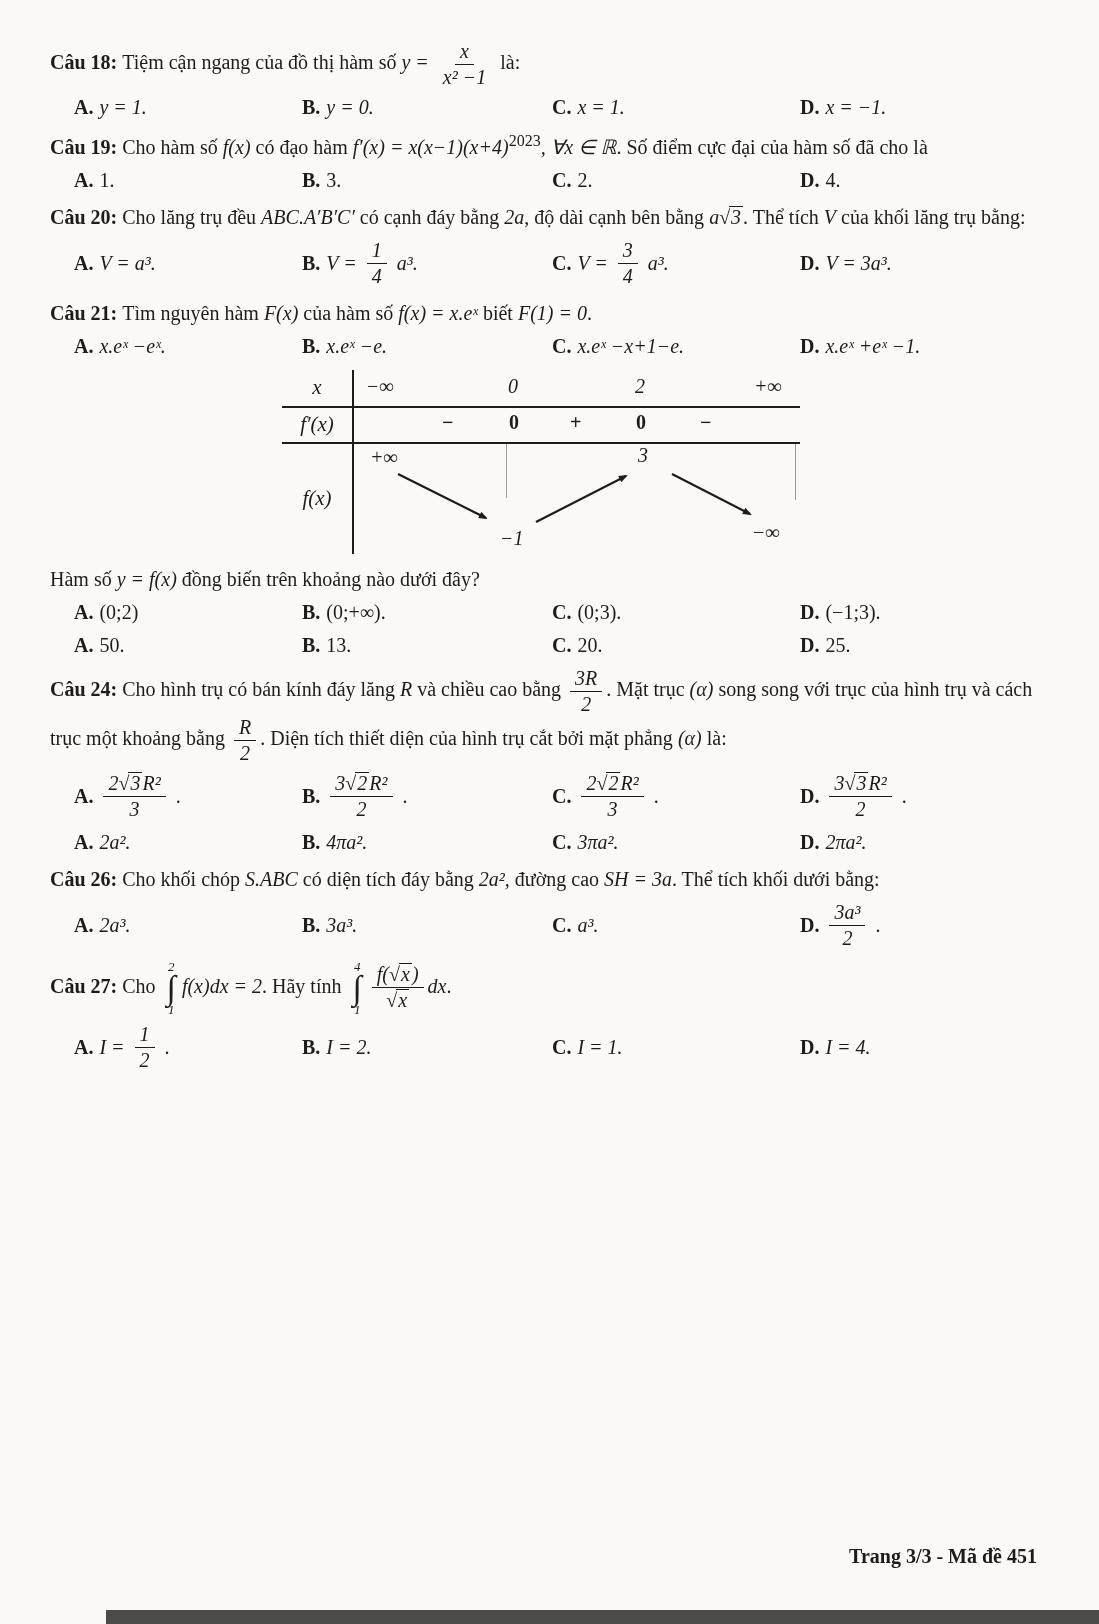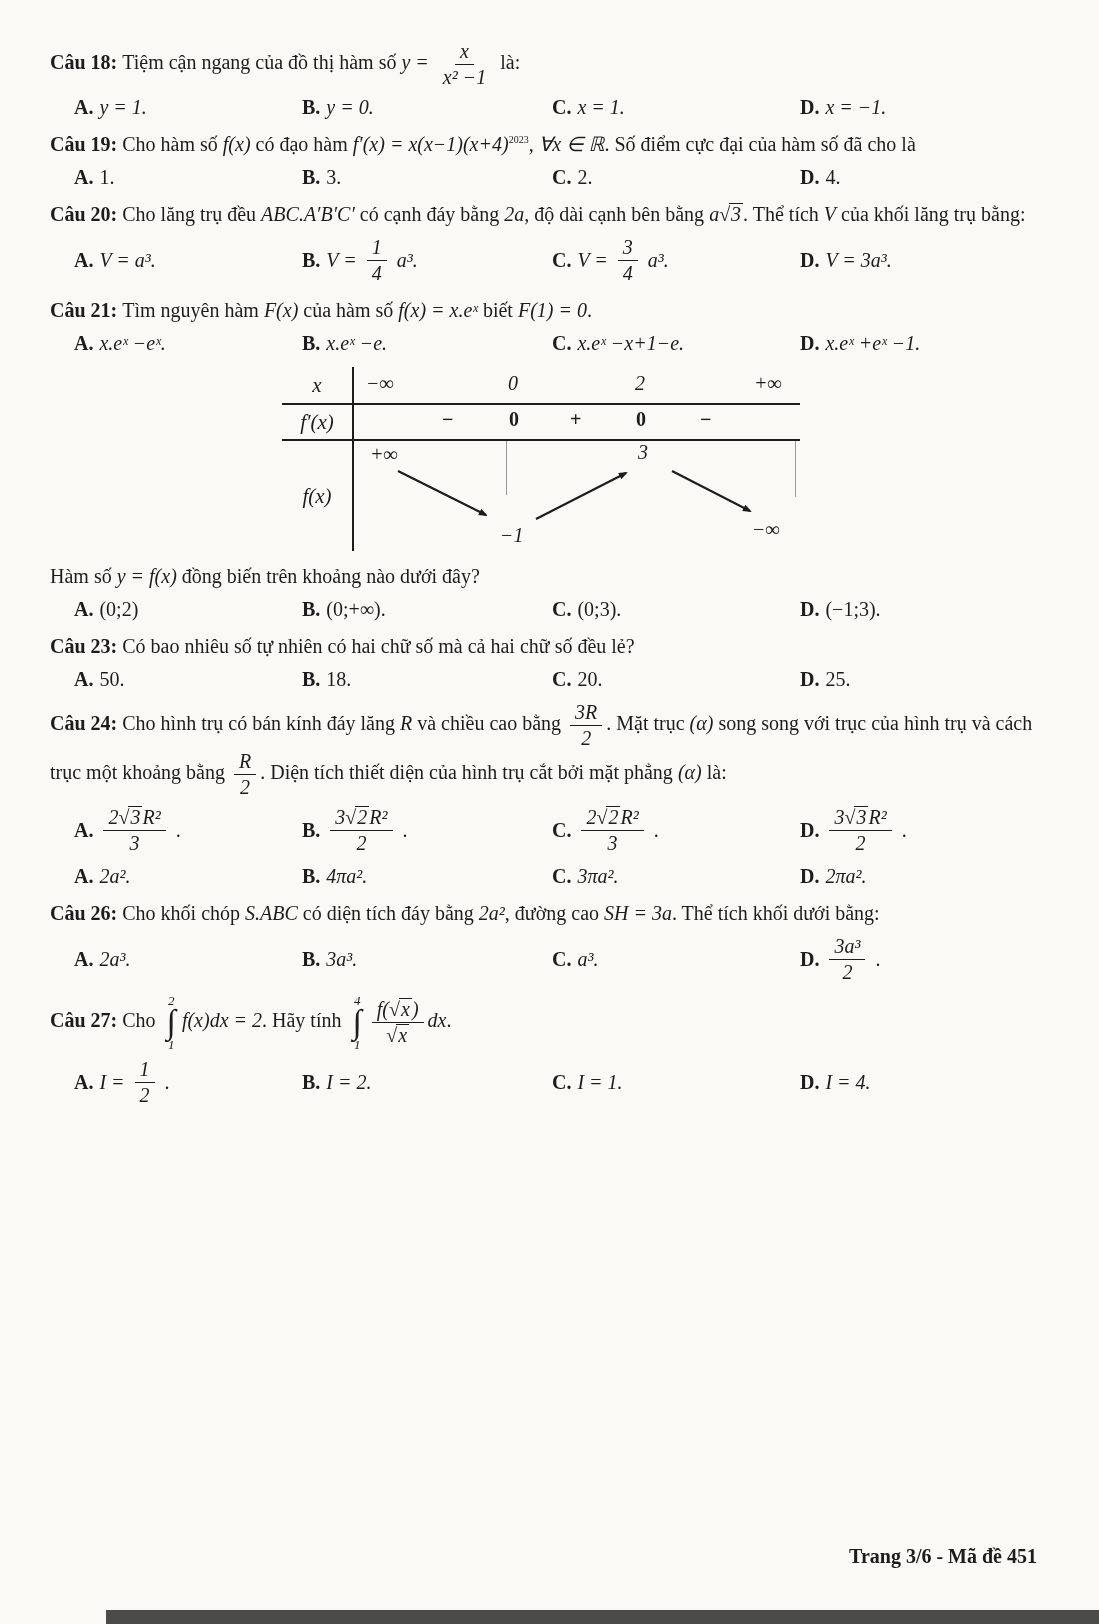--- a/index.html
+++ b/index.html
@@ -15,21 +15,21 @@
   .q-label{font-weight:bold;}
   .options{display:flex;align-items:center;padding-left:24px;margin:7px 0 9px 0;}
   .option{display:flex;align-items:center;gap:6px;}
   .option-A{width:228px;}
   .option-B{width:250px;}
   .option-C{width:248px;}
   .option-D{flex:1;}
   .opt-label{font-weight:bold;}
   .math{font-style:italic;}
   .txt{font-style:normal;}
-  sup.m-sup{font-size:10px;font-style:normal;}
+  sup.m-sup{font-size:16px;font-style:normal;}
   .frac{display:inline-flex;flex-direction:column;align-items:center;vertical-align:middle;margin:0 4px;line-height:1.15;}
   .frac .num{border-bottom:1.6px solid #1c1c1c;padding:0 5px 1px 5px;}
   .frac .den{padding:1px 5px 0 5px;}
   .sqrt{display:inline;}
   .sqrt .rad-sign{letter-spacing:-1px;}
   .sqrt .radicand{display:inline-block;border-top:1.5px solid currentColor;line-height:1.05;padding:0 2px;}
   .intg{display:inline-flex;flex-direction:column;align-items:center;vertical-align:middle;margin:0 6px;line-height:1;}
   .intg .bound{font-size:13px;font-style:italic;line-height:1;}
   .intg .int-glyph{font-size:34px;line-height:0.9;font-style:normal;}
   
@@ -205,29 +205,28 @@
           <b class="opt-label">C.</b>
           <span class="txt">(0;3).</span>
         </div>
         <div class="option option-D">
           <b class="opt-label">D.</b>
           <span class="txt">(−1;3).</span>
         </div>
       </div>
     </div>
     <div class="question">
-      <div class="q-line"><b class="q-label">Câu 23: </b><span class="txt">Có bao nhiêu số tự nhiên có hai chữ số mà cả hai chữ số đều lẻ?</span></div>
       <div class="options">
         <div class="option option-A">
           <b class="opt-label">A.</b>
           <span class="txt">50.</span>
         </div>
         <div class="option option-B">
           <b class="opt-label">B.</b>
-          <span class="txt">18.</span>
+          <span class="txt">13.</span>
         </div>
         <div class="option option-C">
           <b class="opt-label">C.</b>
           <span class="txt">20.</span>
         </div>
         <div class="option option-D">
           <b class="opt-label">D.</b>
           <span class="txt">25.</span>
         </div>
       </div>
@@ -352,14 +351,14 @@
           <span class="math">I = 1.</span>
         </div>
         <div class="option option-D">
           <b class="opt-label">D.</b>
           <span class="math">I = 4.</span>
         </div>
       </div>
     </div>
   </main>
 
-<div class="footer">Trang 3/6 - Mã đề 451</div>
+<div class="footer">Trang 3/3 - Mã đề 451</div>
 <div class="scan-strip"></div>
 
 </body></html>

